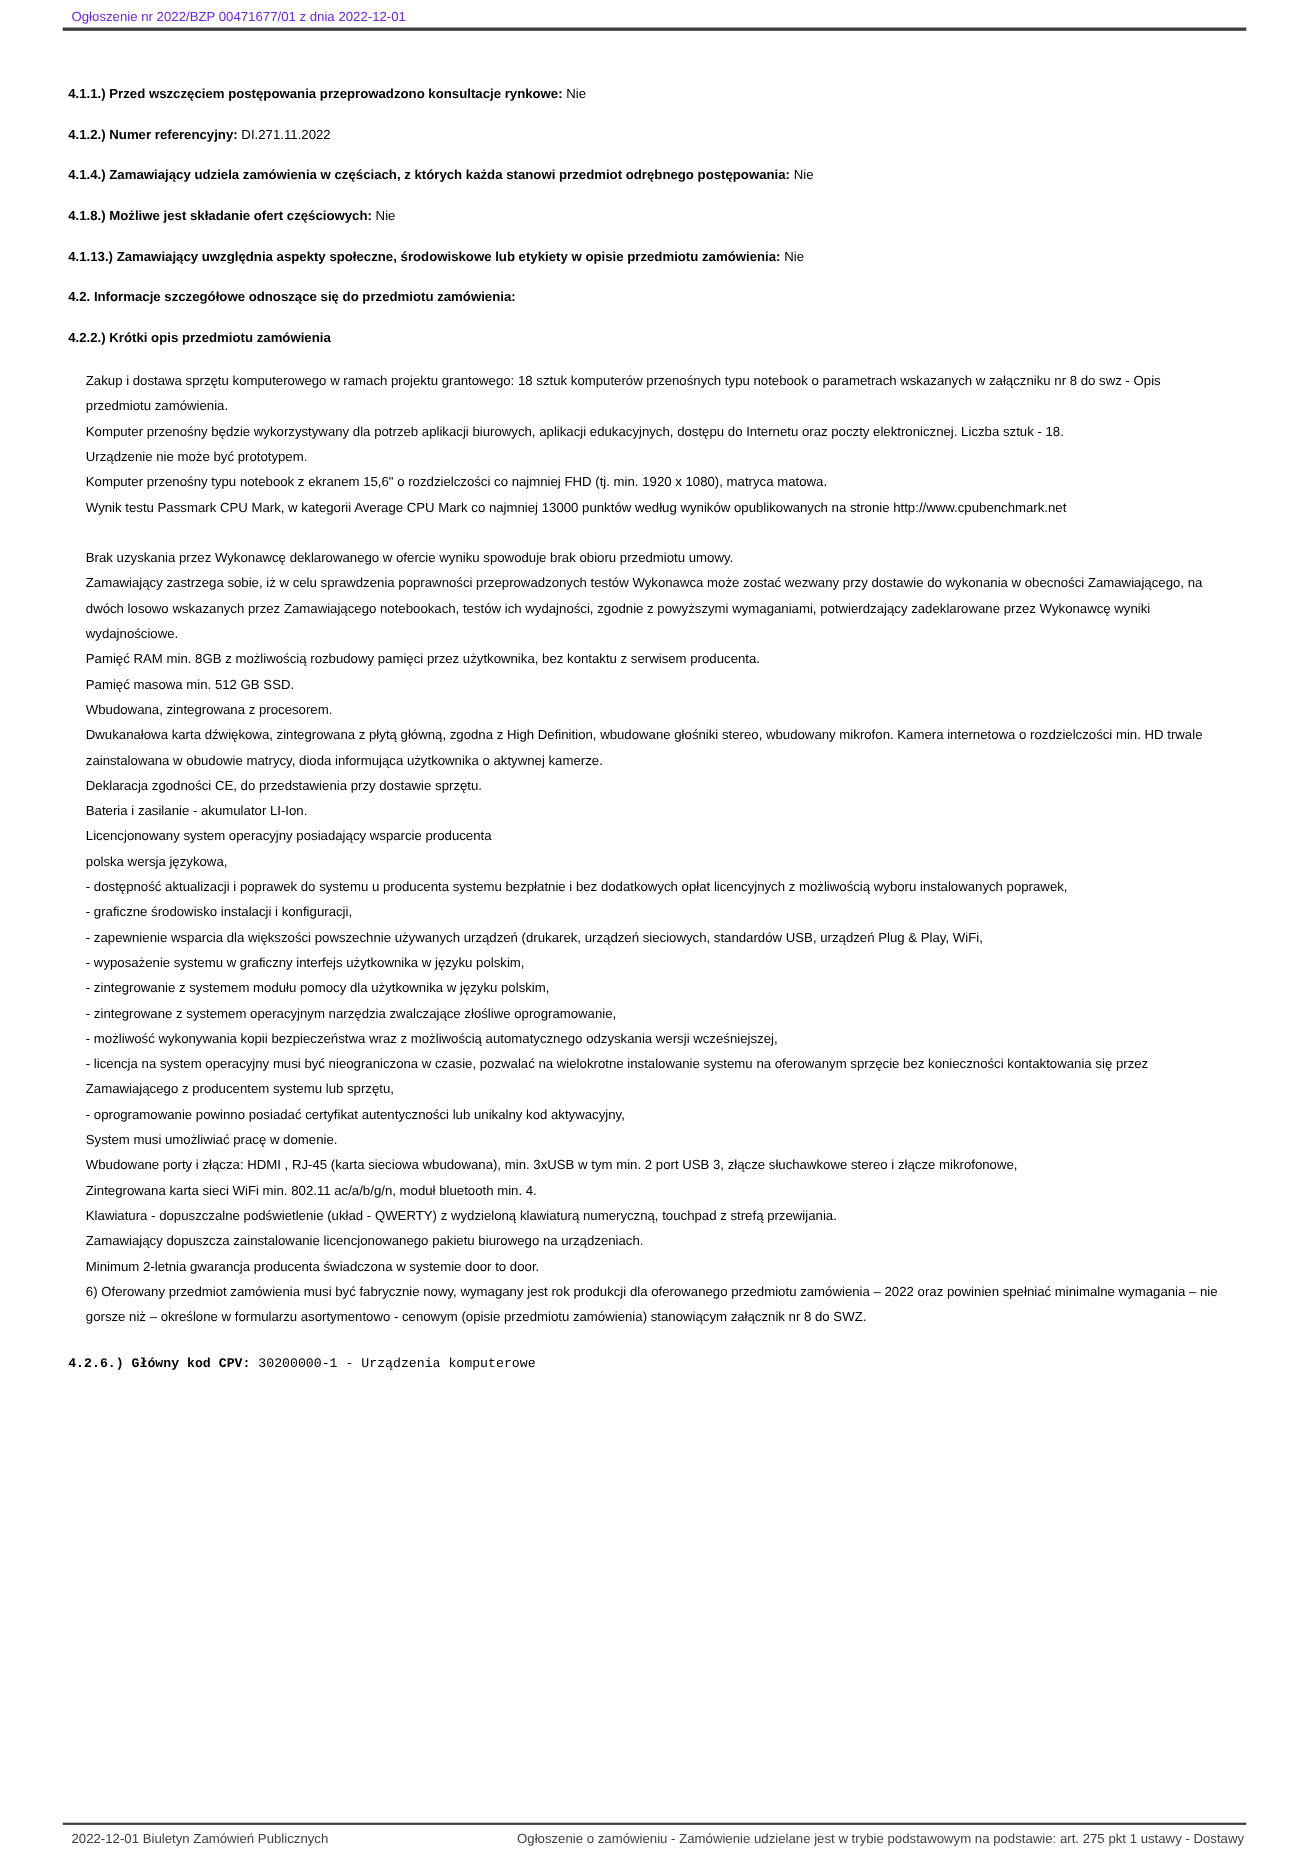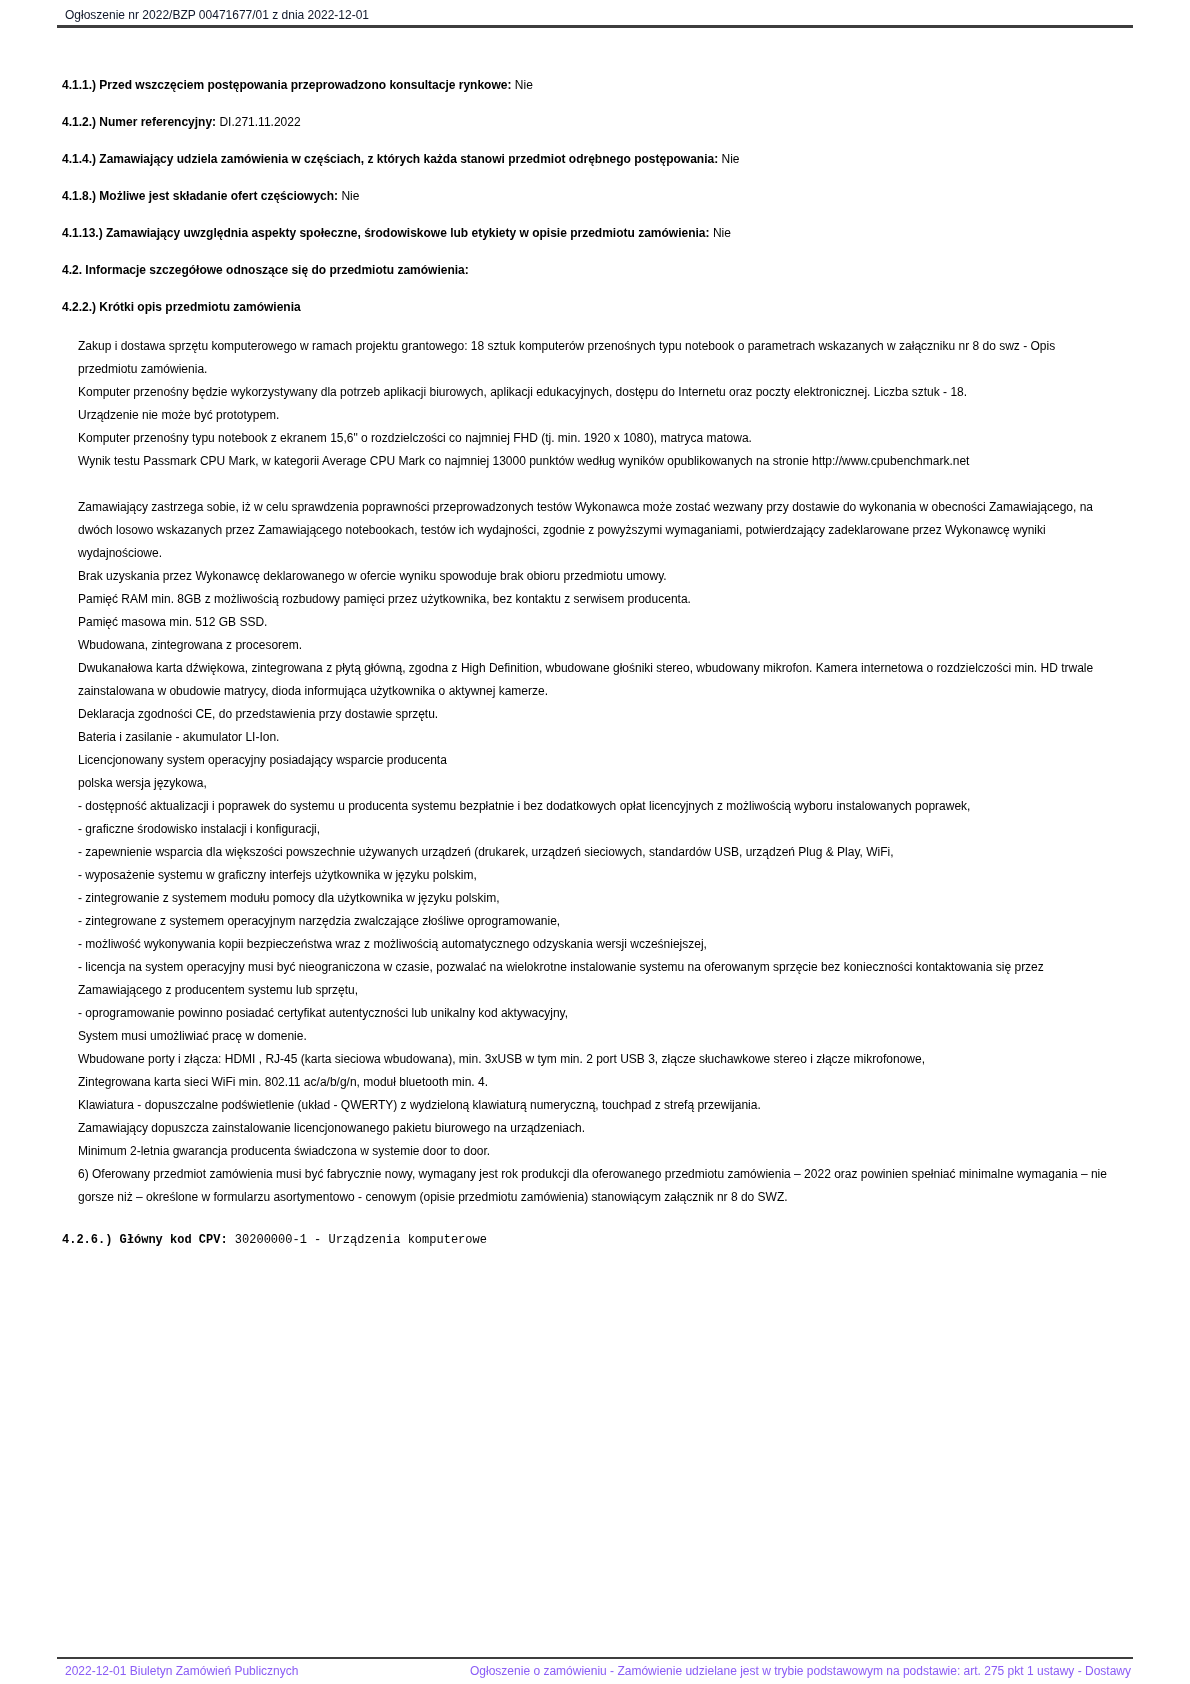--- a/index.html
+++ b/index.html
@@ -12,42 +12,42 @@
     font-family:"Liberation Sans","DejaVu Sans",sans-serif;
     overflow:hidden;
   }
   .page-header{
     position:absolute;
     top:0; left:57px; right:57px;
     border-bottom:3px solid #3d3d3d;
     padding:8px 0 3px 8px;
     font-size:12px;
     line-height:14px;
-    color:#0f172a;
+    color:#6d28d9;
   }
   .content{
     position:absolute;
     top:74px; left:62px; right:62px;
     font-size:12px;
     line-height:23px;
   }
   .field{margin:0 0 14px 0;}
   .field .lbl{font-weight:bold;}
   .heading{font-weight:bold;margin:0 0 14px 0;}
   .desc{margin:16px;}
   .desc-line{margin:0;min-height:23px;}
   .cpv{margin-top:20px;font-family:Liberation Mono, monospace;}
   .page-footer{
     position:absolute;
     left:57px; right:57px; bottom:6px;
     border-top:2px solid #3d3d3d;
     padding:5px 2px 0 8px;
     font-size:12px;
     line-height:14px;
-    color:#8b5cf6;
+    color:#404040;
     display:flex;
     justify-content:space-between;
     gap:20px;
   }
 </style>
 </head>
 <body>
 
 <div class="page">
 
@@ -81,22 +81,22 @@
     <p class="heading">4.2. Informacje szczegółowe odnoszące się do przedmiotu zamówienia:</p>
     <p class="heading">4.2.2.) Krótki opis przedmiotu zamówienia</p>
 
     <div class="desc">
         <p class="desc-line">Zakup i dostawa sprzętu komputerowego w ramach projektu grantowego: 18 sztuk komputerów przenośnych typu notebook o parametrach wskazanych w załączniku nr 8 do swz - Opis przedmiotu zamówienia.</p>
         <p class="desc-line">Komputer przenośny będzie wykorzystywany dla potrzeb aplikacji biurowych, aplikacji edukacyjnych, dostępu do Internetu oraz poczty elektronicznej. Liczba sztuk - 18.</p>
         <p class="desc-line">Urządzenie nie może być prototypem.</p>
         <p class="desc-line">Komputer przenośny typu notebook z ekranem 15,6" o rozdzielczości co najmniej FHD (tj. min. 1920 x 1080), matryca matowa.</p>
         <p class="desc-line">Wynik testu Passmark CPU Mark, w kategorii Average CPU Mark co najmniej 13000 punktów według wyników opublikowanych na stronie http://www.cpubenchmark.net</p>
         <p class="desc-line"></p>
+        <p class="desc-line">Brak uzyskania przez Wykonawcę deklarowanego w ofercie wyniku spowoduje brak obioru przedmiotu umowy.</p>
         <p class="desc-line">Zamawiający zastrzega sobie, iż w celu sprawdzenia poprawności przeprowadzonych testów Wykonawca może zostać wezwany przy dostawie do wykonania w obecności Zamawiającego, na dwóch losowo wskazanych przez Zamawiającego notebookach, testów ich wydajności, zgodnie z powyższymi wymaganiami, potwierdzający zadeklarowane przez Wykonawcę wyniki wydajnościowe.</p>
-        <p class="desc-line">Brak uzyskania przez Wykonawcę deklarowanego w ofercie wyniku spowoduje brak obioru przedmiotu umowy.</p>
         <p class="desc-line">Pamięć RAM min. 8GB z możliwością rozbudowy pamięci przez użytkownika, bez kontaktu z serwisem producenta.</p>
         <p class="desc-line">Pamięć masowa min. 512 GB SSD.</p>
         <p class="desc-line">Wbudowana, zintegrowana z procesorem.</p>
         <p class="desc-line">Dwukanałowa karta dźwiękowa, zintegrowana z płytą główną, zgodna z High Definition, wbudowane głośniki stereo, wbudowany mikrofon. Kamera internetowa o rozdzielczości min. HD trwale zainstalowana w obudowie matrycy, dioda informująca użytkownika o aktywnej kamerze.</p>
         <p class="desc-line">Deklaracja zgodności CE, do przedstawienia przy dostawie sprzętu.</p>
         <p class="desc-line">Bateria i zasilanie - akumulator LI-Ion.</p>
         <p class="desc-line">Licencjonowany system operacyjny posiadający wsparcie producenta</p>
         <p class="desc-line">polska wersja językowa,</p>
         <p class="desc-line">- dostępność aktualizacji i poprawek do systemu u producenta systemu bezpłatnie i bez dodatkowych opłat licencyjnych z możliwością wyboru instalowanych poprawek,</p>
         <p class="desc-line">- graficzne środowisko instalacji i konfiguracji,</p>

